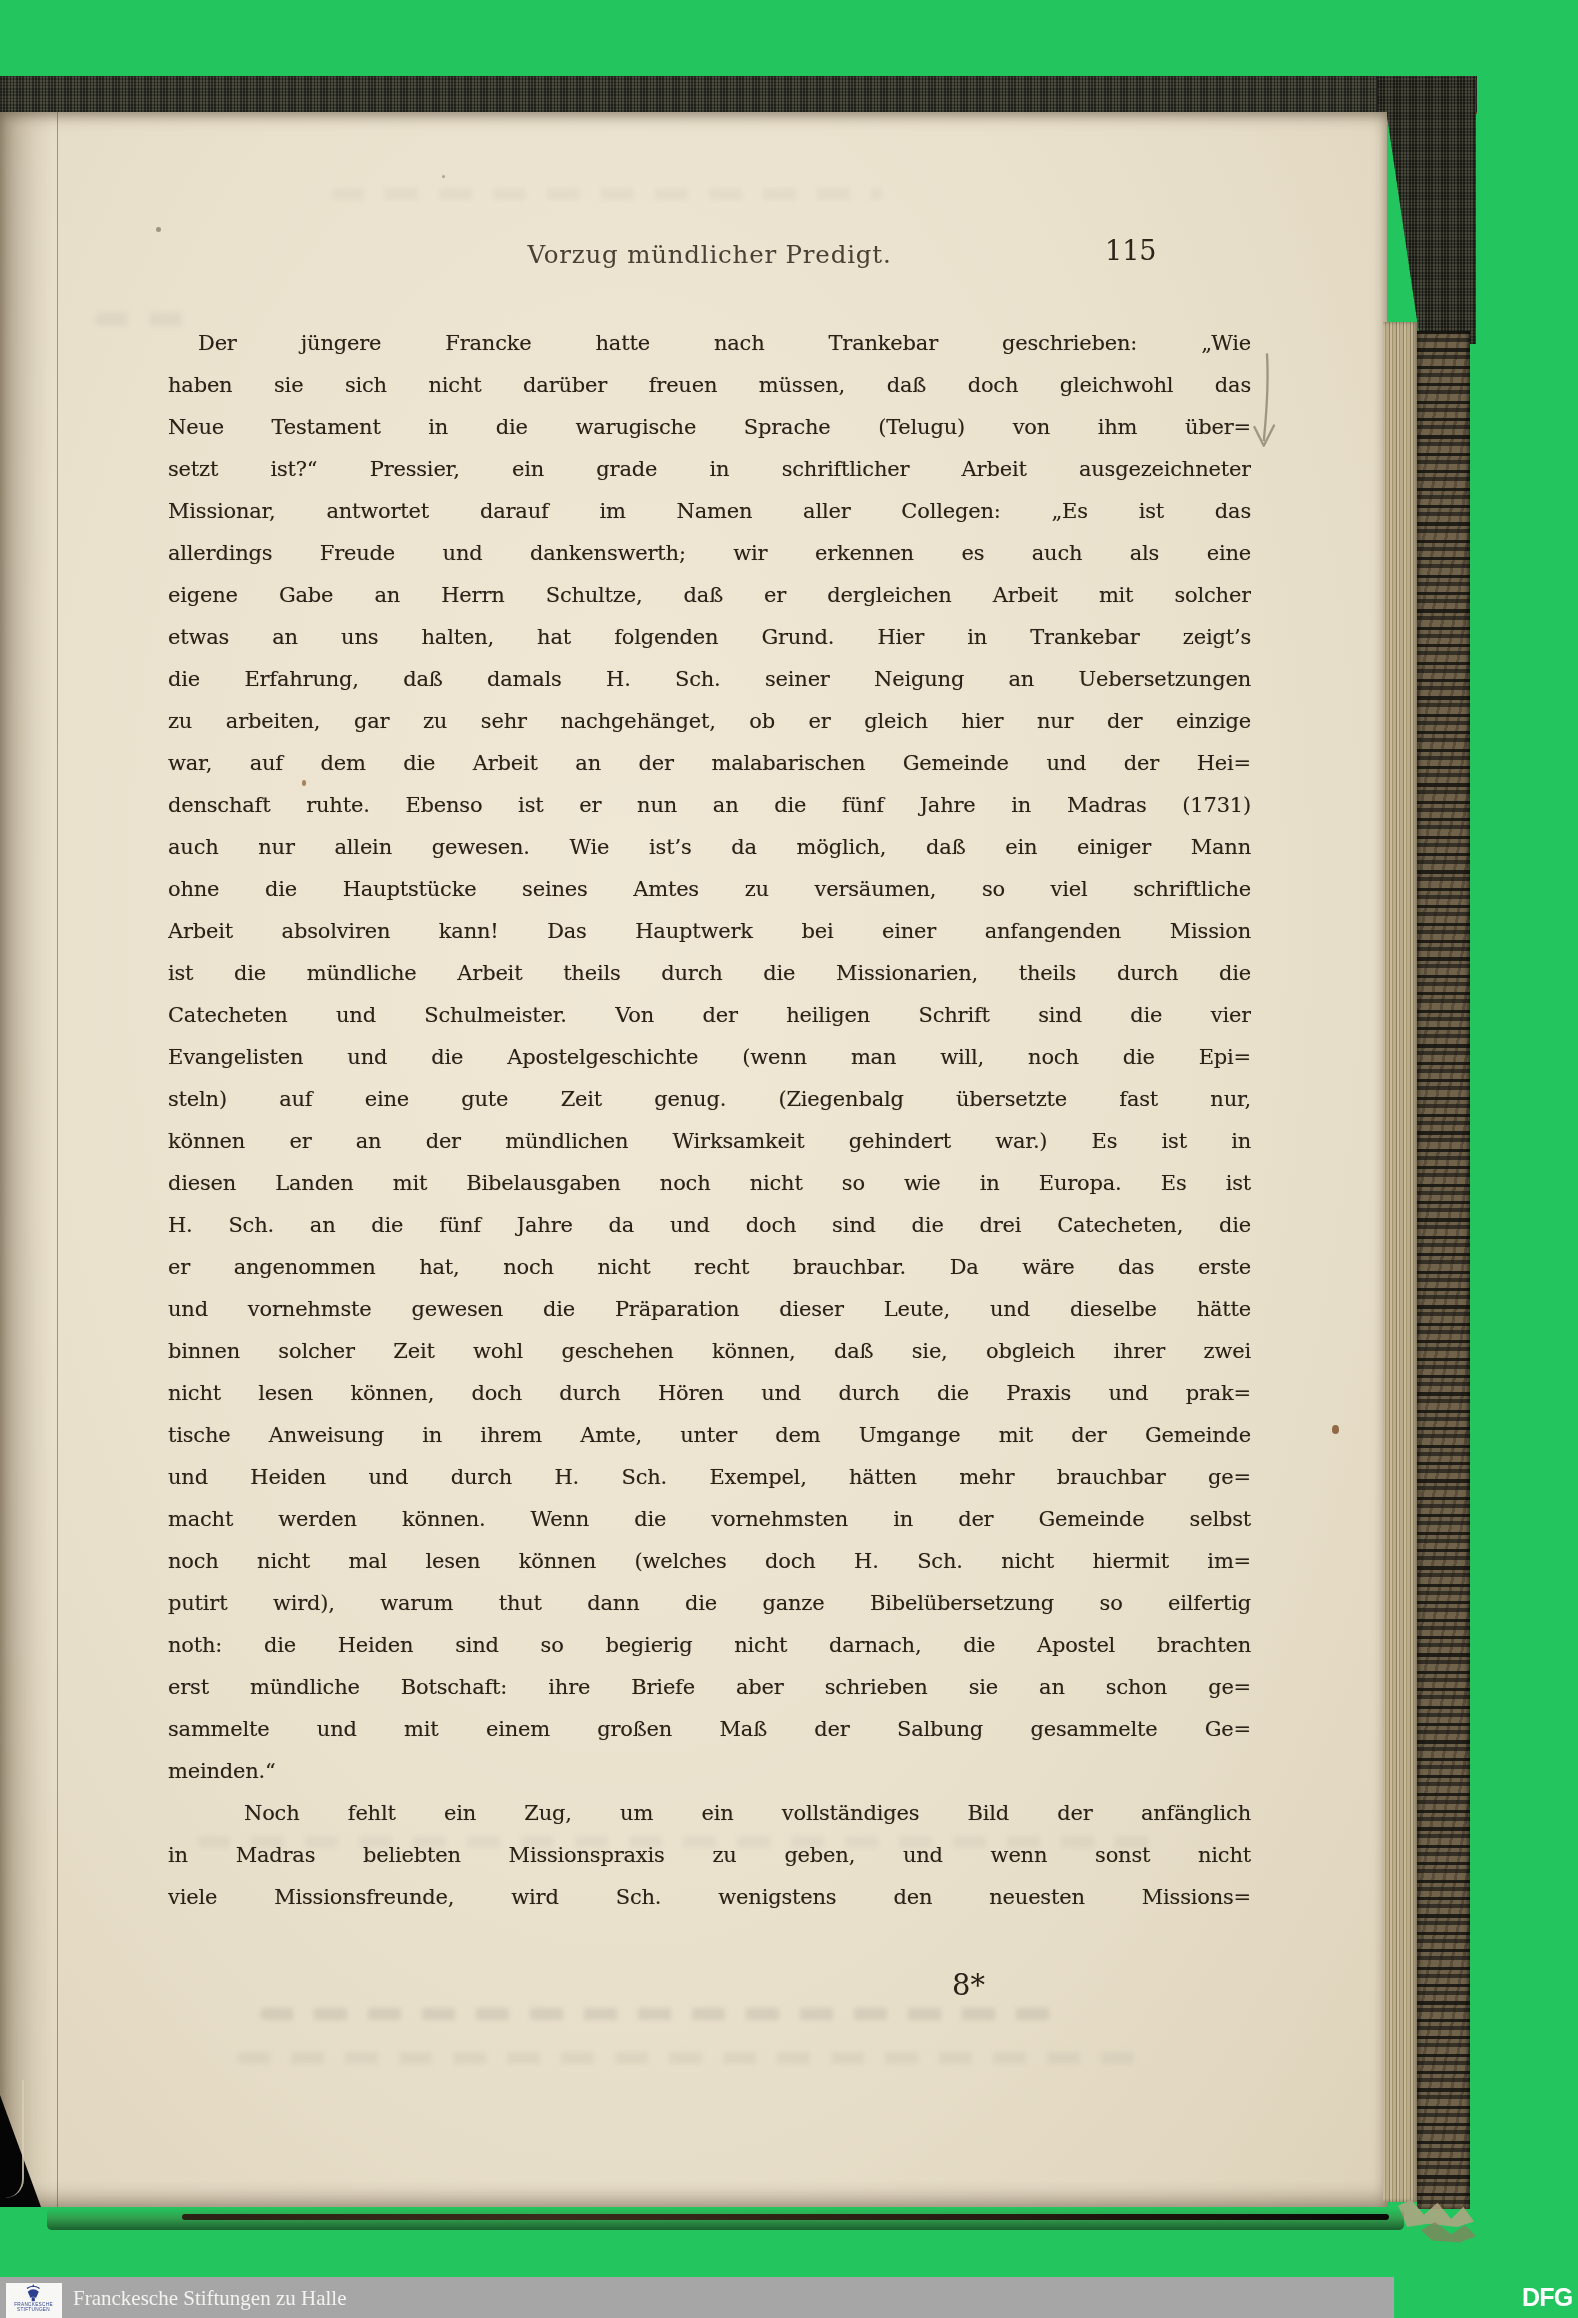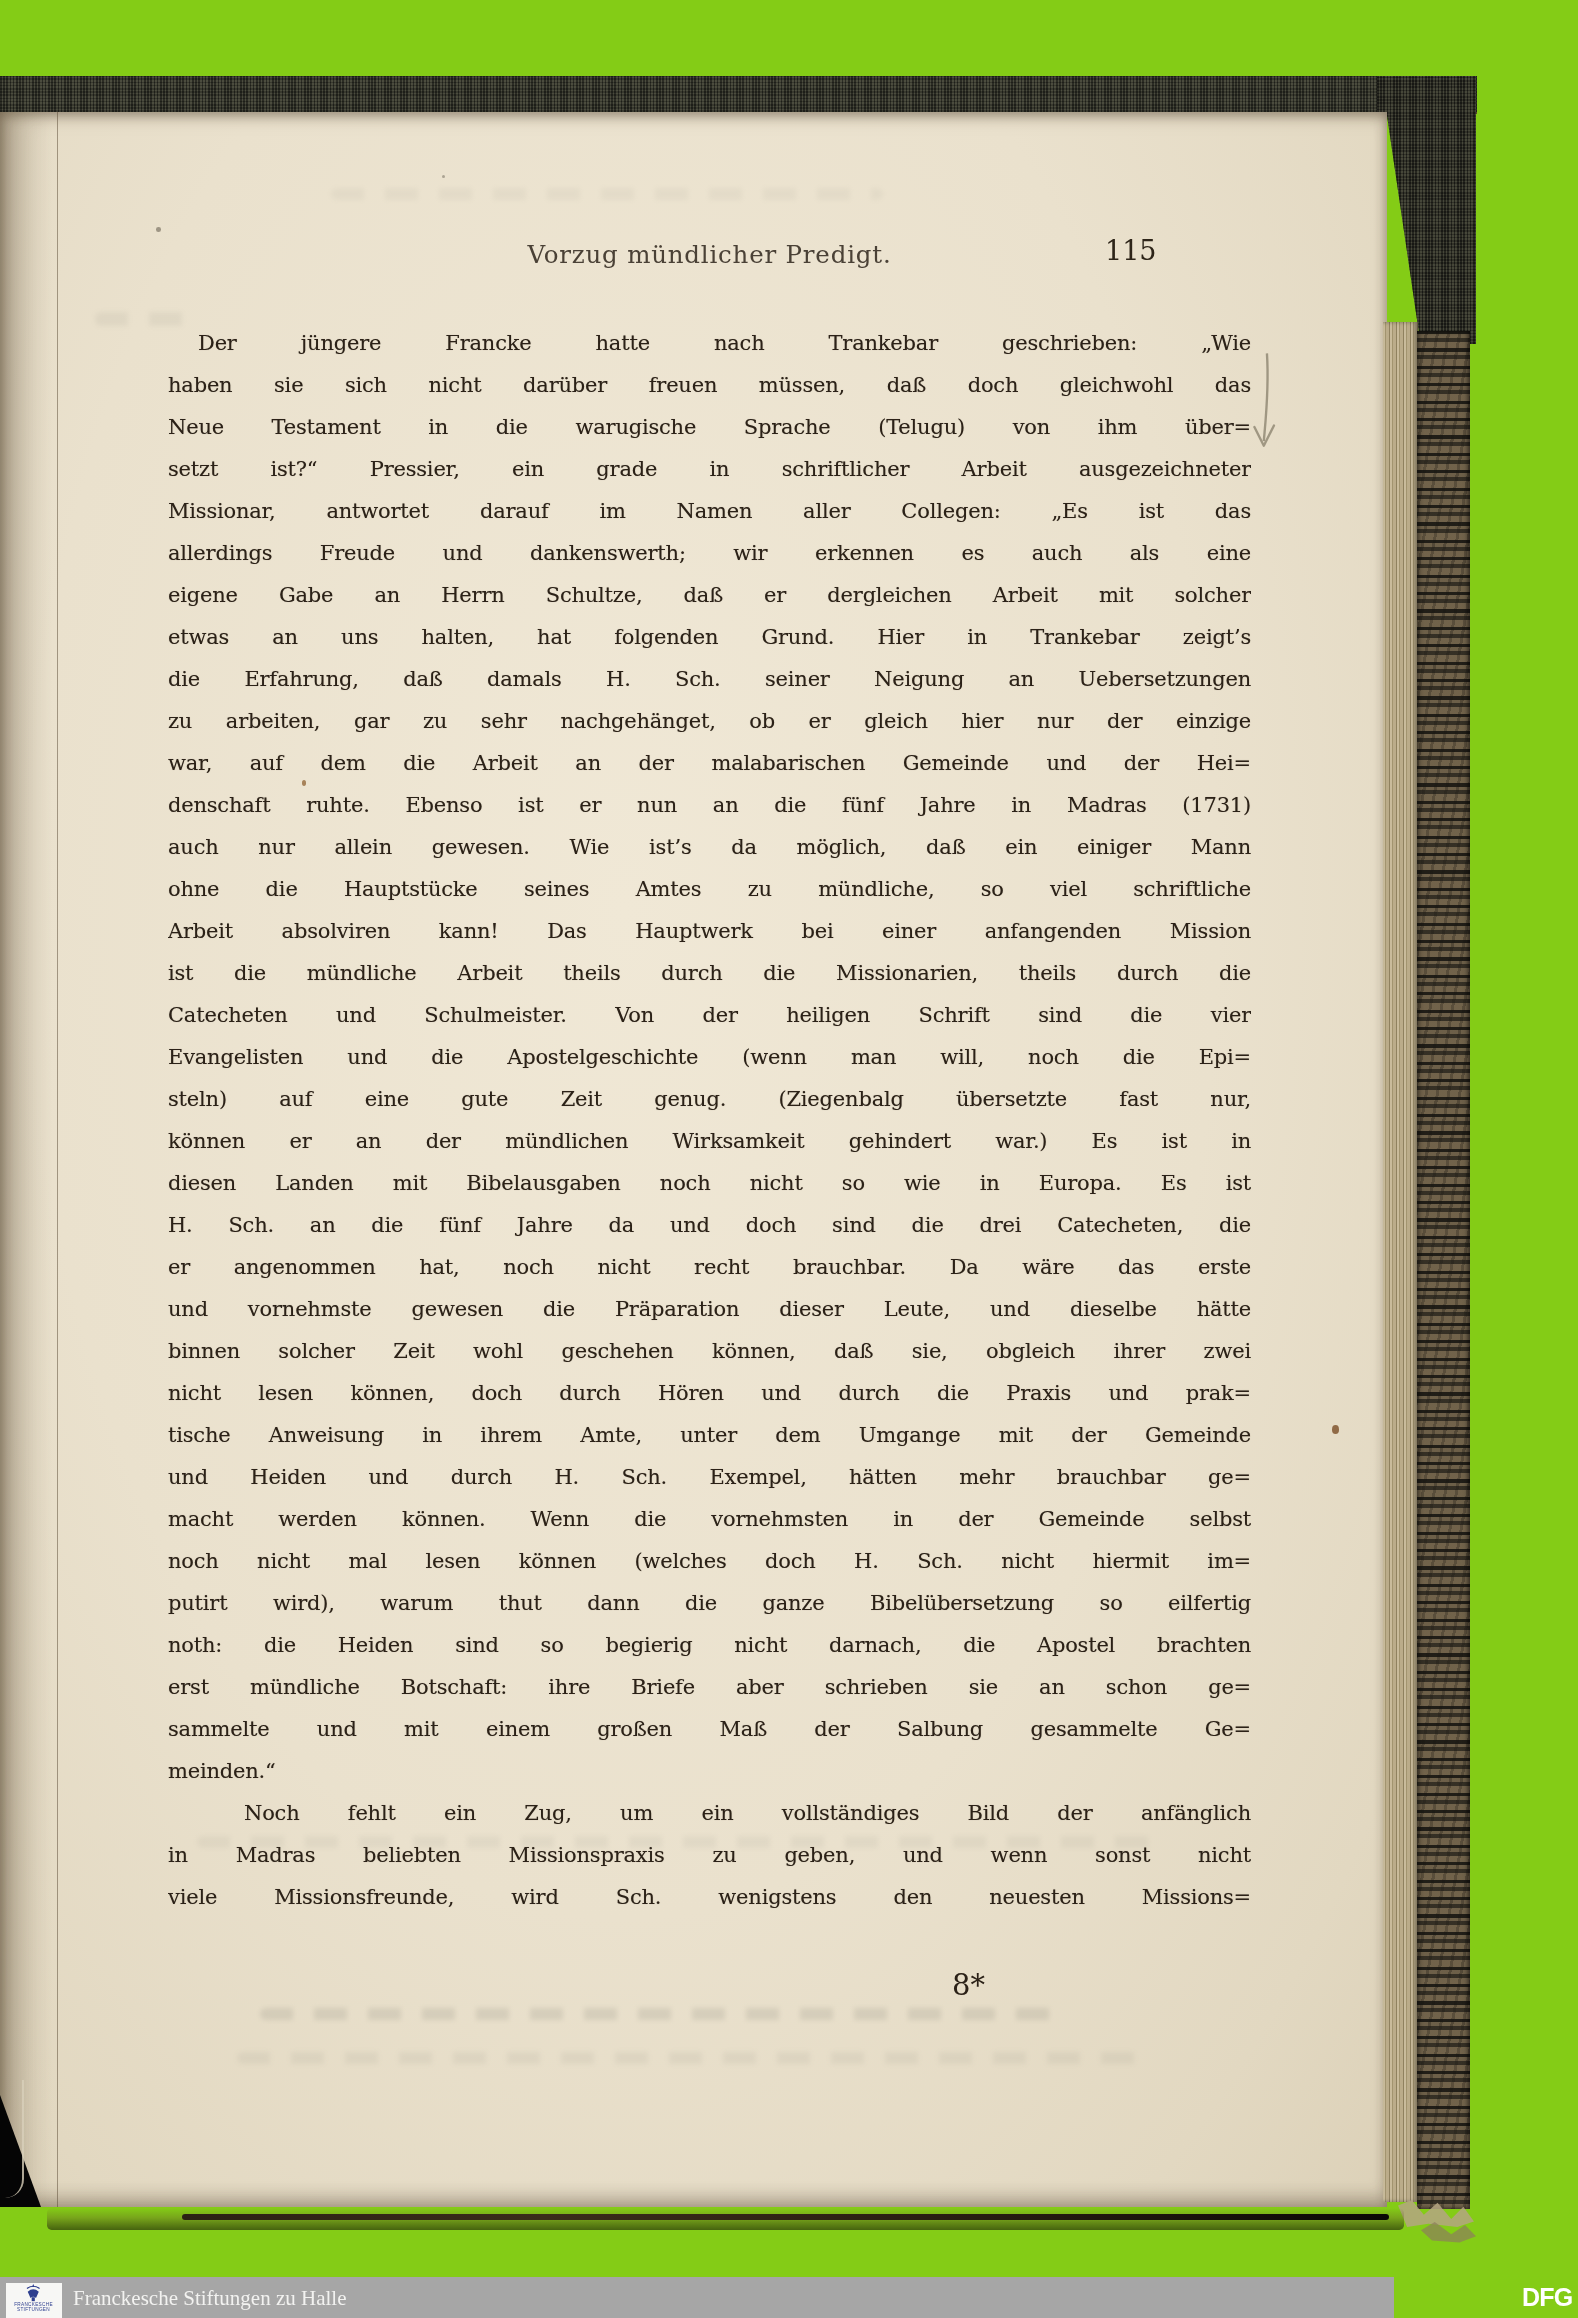--- a/index.html
+++ b/index.html
@@ -1,16 +1,16 @@
 <!DOCTYPE html>
 <html style="--ink: #2b2117; --header_ink: #4a4136; --page: #eae1cd; --page_light: #f0e8d6; --page_dark: #dcd1b8; --cover: #3a3b31; --marble_base: #6a5d47; --footer_bar: #a6a6a6; --logo_blue: #2e3f8f; --footer_text: #f2f2f0;font-size:12.6px"><head>
 <meta charset="utf-8">
 <style>
   html,body{margin:0;padding:0;background:#000;}
-  .scene{position:relative;width:1578px;height:2319px;background:#84cc16;overflow:hidden;
+  .scene{position:relative;width:1578px;height:2319px;background:#22c55e;overflow:hidden;
          font-family:"DejaVu Serif",serif;}
 
   
   .cover-top{position:absolute;left:0;top:76px;width:1477px;height:36px;
     background-color:var(--cover,#3a3b31);
     background-image:repeating-linear-gradient(90deg, rgba(0,0,0,.32) 0 1.6px, rgba(140,140,110,.14) 1.6px 3.2px),
                      repeating-linear-gradient(0deg, rgba(0,0,0,.26) 0 1.6px, rgba(120,120,95,.10) 1.6px 3.2px);
     border-bottom:2.4px solid #57452a;}
   .corner-tr{position:absolute;left:1377px;top:76px;width:99px;height:268px;
     background-color:#33342b;
@@ -113,21 +113,21 @@
         <div class="line">setzt ist?“ Pressier, ein grade in schriftlicher Arbeit ausgezeichneter</div>
         <div class="line">Missionar, antwortet darauf im Namen aller Collegen: „Es ist das</div>
         <div class="line">allerdings Freude und dankenswerth; wir erkennen es auch als eine</div>
         <div class="line">eigene Gabe an Herrn Schultze, daß er dergleichen Arbeit mit solcher</div>
         <div class="line">etwas an uns halten, hat folgenden Grund. Hier in Trankebar zeigt’s</div>
         <div class="line">die Erfahrung, daß damals H. Sch. seiner Neigung an Uebersetzungen</div>
         <div class="line">zu arbeiten, gar zu sehr nachgehänget, ob er gleich hier nur der einzige</div>
         <div class="line">war, auf dem die Arbeit an der malabarischen Gemeinde und der Hei=</div>
         <div class="line">denschaft ruhte. Ebenso ist er nun an die fünf Jahre in Madras (1731)</div>
         <div class="line">auch nur allein gewesen. Wie ist’s da möglich, daß ein einiger Mann</div>
-        <div class="line">ohne die Hauptstücke seines Amtes zu mündliche, so viel schriftliche</div>
+        <div class="line">ohne die Hauptstücke seines Amtes zu versäumen, so viel schriftliche</div>
         <div class="line">Arbeit absolviren kann! Das Hauptwerk bei einer anfangenden Mission</div>
         <div class="line">ist die mündliche Arbeit theils durch die Missionarien, theils durch die</div>
         <div class="line">Catecheten und Schulmeister. Von der heiligen Schrift sind die vier</div>
         <div class="line">Evangelisten und die Apostelgeschichte (wenn man will, noch die Epi=</div>
         <div class="line">steln) auf eine gute Zeit genug. (Ziegenbalg übersetzte fast nur,</div>
         <div class="line">können er an der mündlichen Wirksamkeit gehindert war.) Es ist in</div>
         <div class="line">diesen Landen mit Bibelausgaben noch nicht so wie in Europa. Es ist</div>
         <div class="line">H. Sch. an die fünf Jahre da und doch sind die drei Catecheten, die</div>
         <div class="line">er angenommen hat, noch nicht recht brauchbar. Da wäre das erste</div>
         <div class="line">und vornehmste gewesen die Präparation dieser Leute, und dieselbe hätte</div>

